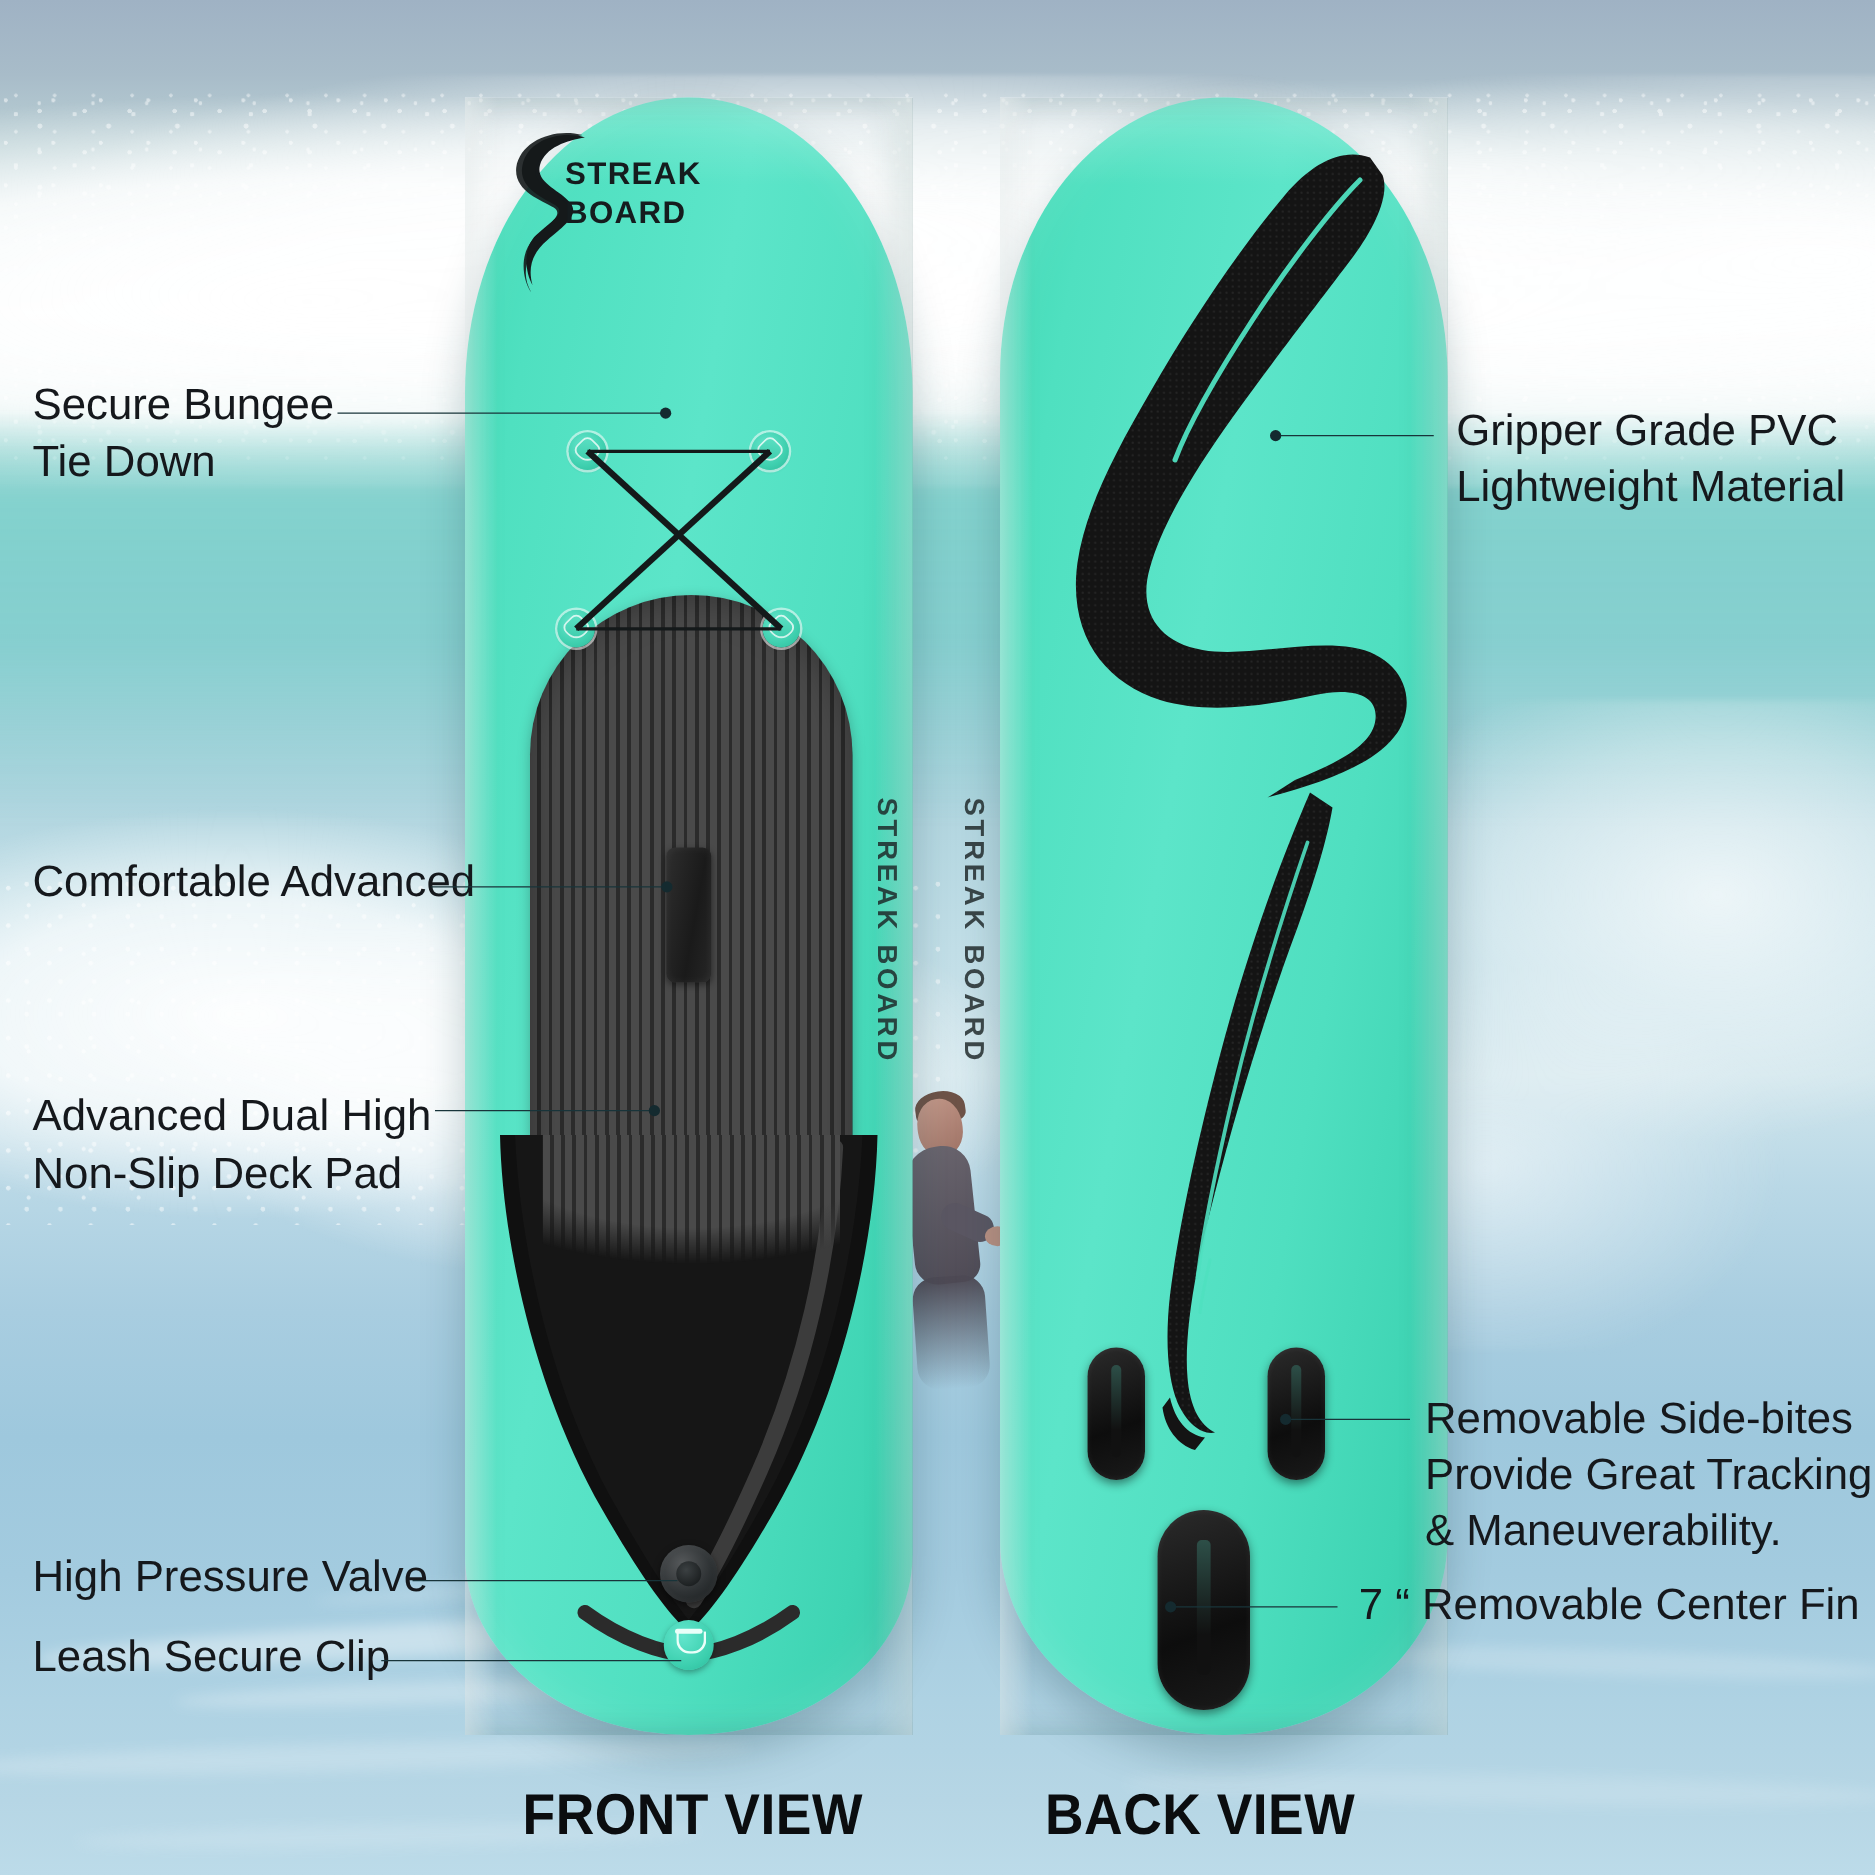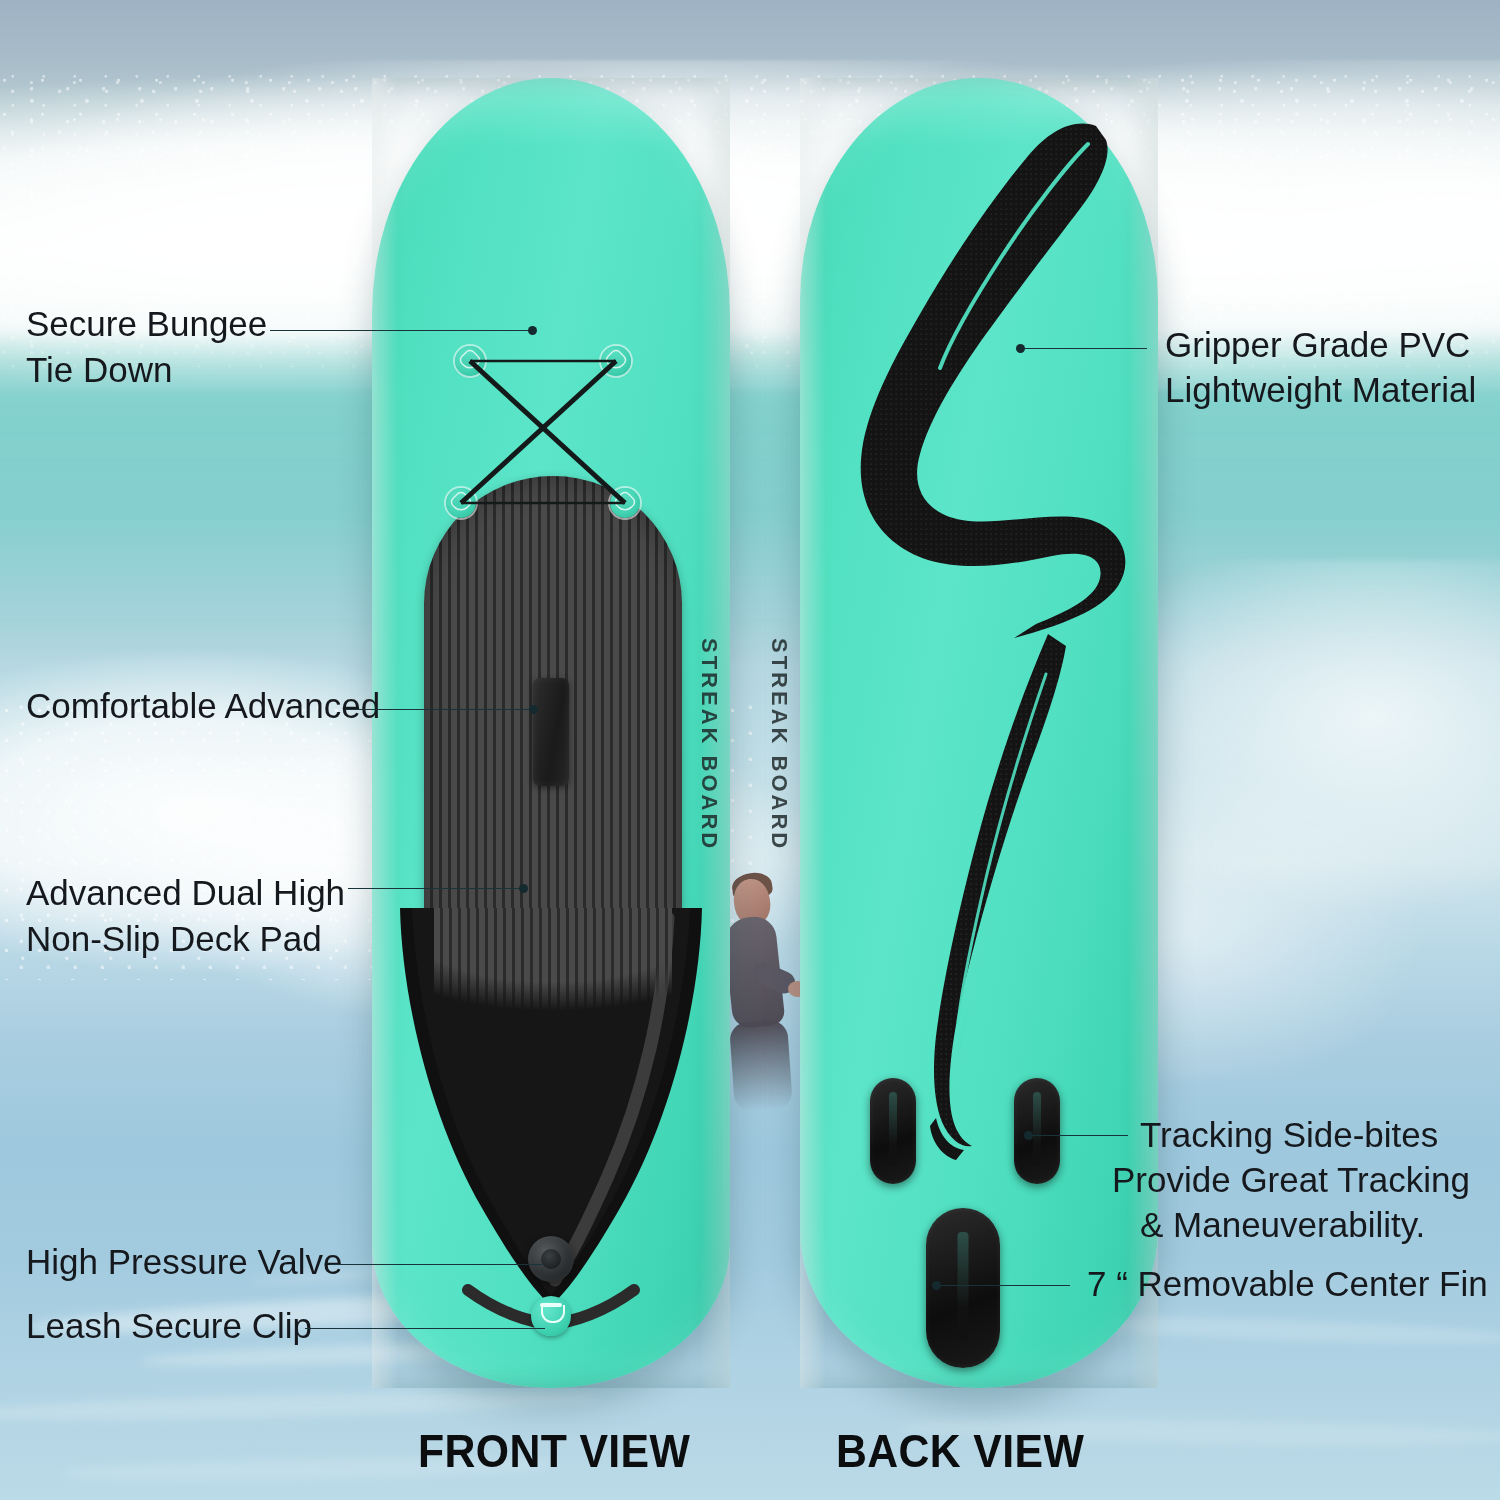--- a/index.html
+++ b/index.html
@@ -321,20 +321,32 @@
         <line x1="98" y1="283" x2="244" y2="283" stroke="#14191a" stroke-width="2.6"></line>
         <line x1="89" y1="425" x2="253" y2="425" stroke="#14191a" stroke-width="2.6"></line>
         <line x1="98" y1="283" x2="253" y2="425" stroke="#14191a" stroke-width="5"></line>
         <line x1="244" y1="283" x2="89" y2="425" stroke="#14191a" stroke-width="5"></line>
       </svg>
     </div>
 
     <div class="valve" style="left:156px; top:1158px;"></div>
     <div class="leashclip" style="left:159px; top:1218px;"></div>
 
+    <div class="logo-wrap">
+      <svg viewBox="0 0 190 140" style="position:absolute; left:0; top:0; width:190px; height:140px;">
+        <path d="M72 14 C52 8 26 16 22 36 C18 54 38 62 48 68 C58 74 44 82 33 92 C22 102 24 122 30 132
+                 C26 118 30 106 42 96 C56 84 68 76 60 66 C52 56 32 50 36 36 C40 22 58 16 72 14 Z" fill="#15191b"></path>
+        <path d="M70 12 C47 6 20 17 17 38 C15 57 37 64 47 70 C56 76 42 84 31 95 C20 106 21 126 29 138
+                 C21 124 24 108 38 97 C53 85 66 77 57 67 C47 56 28 50 33 37 C38 23 56 15 70 12 Z" fill="#15191b" opacity=".9"></path>
+      </svg>
+      <div class="logo-text">
+        <div>STREAK</div>
+        <div>BOARD</div>
+      </div>
+    </div>
 
     <div class="rail-text" style="left:350px; top:560px; transform:rotate(90deg);">STREAK BOARD</div>
   </div>
 
   <div class="board" id="back-board" style="left:800px; top:78px; width:358px; height:1310px;">
     <div class="board-body shape-back"></div>
     <div class="shape-back rail-shadow"></div>
     <div class="shape-back rail-hi"></div>
 
     <svg class="s-logo" viewBox="0 0 358 1310" preserveAspectRatio="none">
@@ -424,22 +436,22 @@
   </div>
 
   <div class="callout">
     <div class="label right" style="left:1165px; top:323px;">Gripper Grade PVC</div>
     <div class="label right" style="left:1165px; top:368px;">Lightweight Material</div>
     <div class="leader" style="left:1022px; top:348px; width:125px;"></div>
     <div class="dot" style="left:1016px; top:344px;"></div>
   </div>
 
   <div class="callout">
-    <div class="label right" style="left:1140px; top:1113px;">Tracking Side-bites</div>
-    <div class="label right" style="left:1112px; top:1158px;text-align:center;">Provide Great Tracking</div>
+    <div class="label right" style="left:1140px; top:1113px;">Removable Side-bites</div>
+    <div class="label right" style="left:1140px; top:1158px;text-align:center;">Provide Great Tracking</div>
     <div class="label right" style="left:1140px; top:1203px;">&amp; Maneuverability.</div>
     <div class="leader" style="left:1030px; top:1135px; width:98px;"></div>
     <div class="dot" style="left:1024px; top:1131px;"></div>
   </div>
 
   <div class="callout">
     <div class="label right" style="left:1087px; top:1262px;">7 “ Removable Center Fin</div>
     <div class="leader" style="left:938px; top:1285px; width:132px;"></div>
     <div class="dot" style="left:932px; top:1281px;"></div>
   </div>

